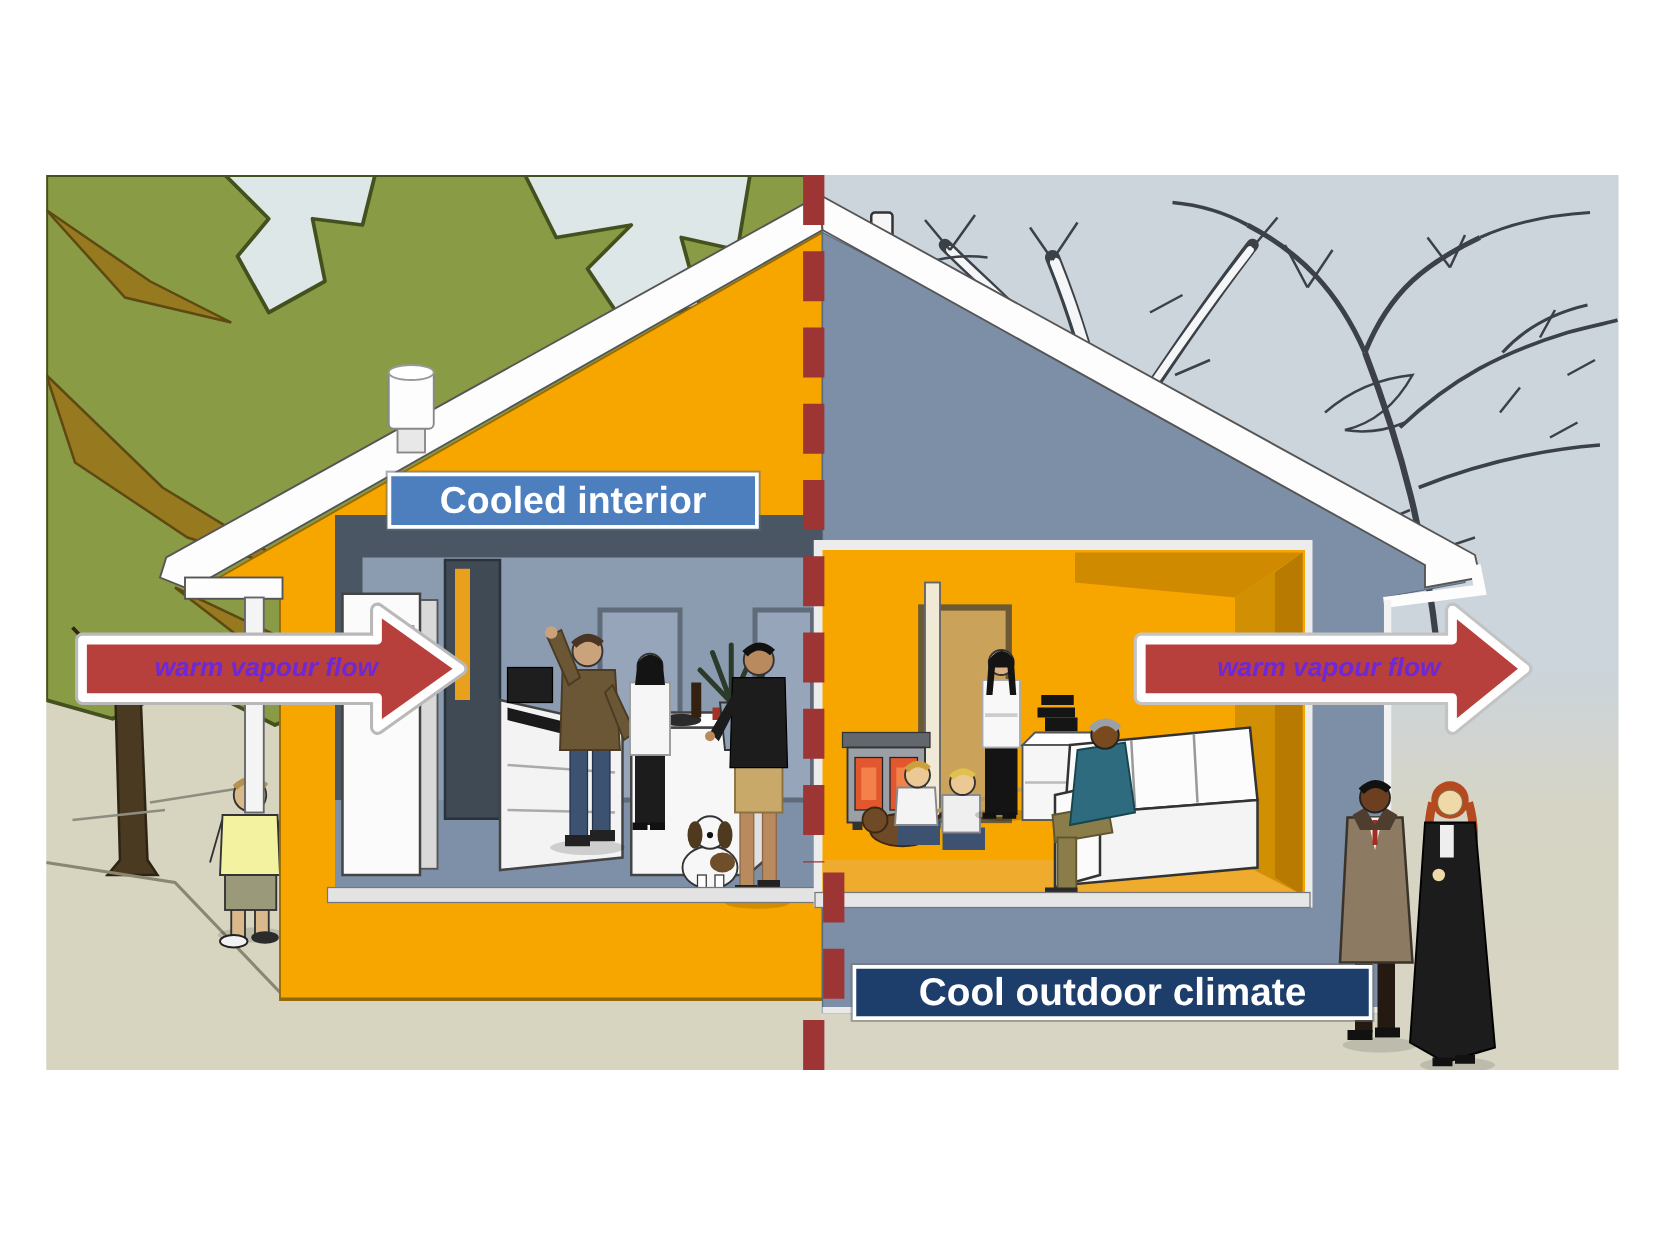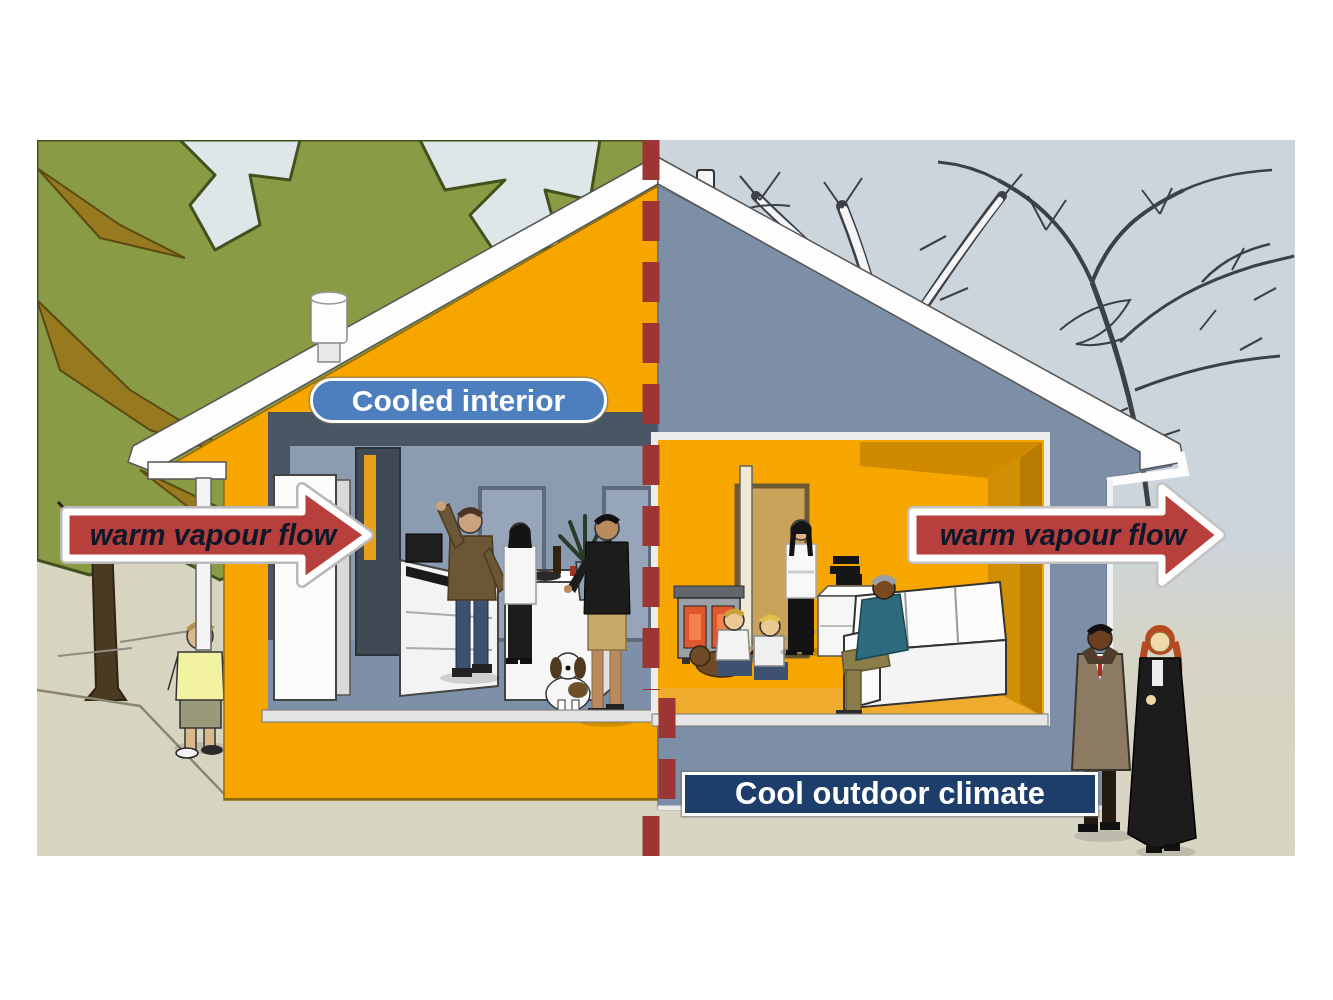--- a/index.html
+++ b/index.html
@@ -5,21 +5,21 @@
   html,body{margin:0;padding:0;background:#fff;}
   .canvas{position:relative;width:1333px;height:1000px;background:#fff;overflow:hidden;
           font-family:"Liberation Sans",sans-serif;}
   .canvas svg{position:absolute;left:0;top:0;}
   .label{position:absolute;display:flex;align-items:center;justify-content:center;
          color:#fff;font-weight:bold;border:3px solid #fff;box-sizing:border-box;
          box-shadow:0 0 0 1.5px rgba(110,110,110,.55);white-space:nowrap;}
   .label-blue{background:#4d7fbe;font-size:30px;}
   .label-navy{background:#1d3d6b;font-size:31px;}
   .arrow-text{position:absolute;display:flex;align-items:center;justify-content:center;
-         color:#0f172a;font-weight:bold;font-style:italic;font-size:29px;white-space:nowrap;
+         color:#6d28d9;font-weight:bold;font-style:italic;font-size:21px;white-space:nowrap;
          pointer-events:none;}
 </style>
 </head>
 <body>
 
 <div class="canvas">
 <svg width="1333" height="1000" viewBox="0 0 1333 1000">
   <defs>
     <clipPath id="frame">
           <rect x="37" y="140" width="1258" height="716"></rect>
@@ -307,21 +307,21 @@
       <polygon points="66,512 302,512 302,488 368,535 302,582 302,558 66,558" fill="none" stroke="#b9b9b9" stroke-width="12" stroke-linejoin="round"></polygon>
       <polygon points="66,512 302,512 302,488 368,535 302,582 302,558 66,558" fill="#b8403c" stroke="#ffffff" stroke-width="7" stroke-linejoin="round"></polygon>
     </g>
     <g>
       <polygon points="913,512 1162,512 1162,488 1220,535 1162,582 1162,558 913,558" fill="none" stroke="#c3c3c3" stroke-width="12" stroke-linejoin="round"></polygon>
       <polygon points="913,512 1162,512 1162,488 1220,535 1162,582 1162,558 913,558" fill="#b8403c" stroke="#ffffff" stroke-width="7" stroke-linejoin="round"></polygon>
     </g>
   </g>
 </svg>
 
-<div class="label label-blue" style="left:310px;top:378px;width:297px;height:45px;border-radius:22px;">
+<div class="label label-blue" style="left:310px;top:378px;width:297px;height:45px;">
   <span>Cooled interior</span>
 </div>
 <div class="label label-navy" style="left:682px;top:772px;width:416px;height:44px;">
   <span>Cool outdoor climate</span>
 </div>
 <div class="arrow-text" style="left:70px;top:512px;width:286px;height:46px;">
   <span>warm vapour flow</span>
 </div>
 <div class="arrow-text" style="left:918px;top:512px;width:290px;height:46px;">
   <span>warm vapour flow</span>

